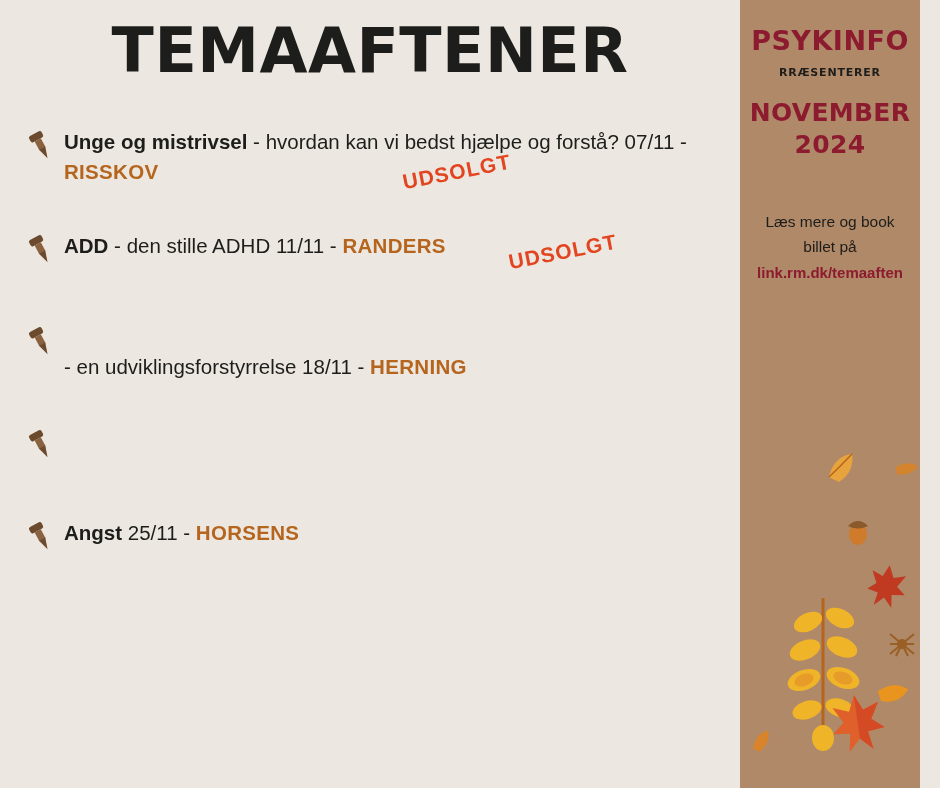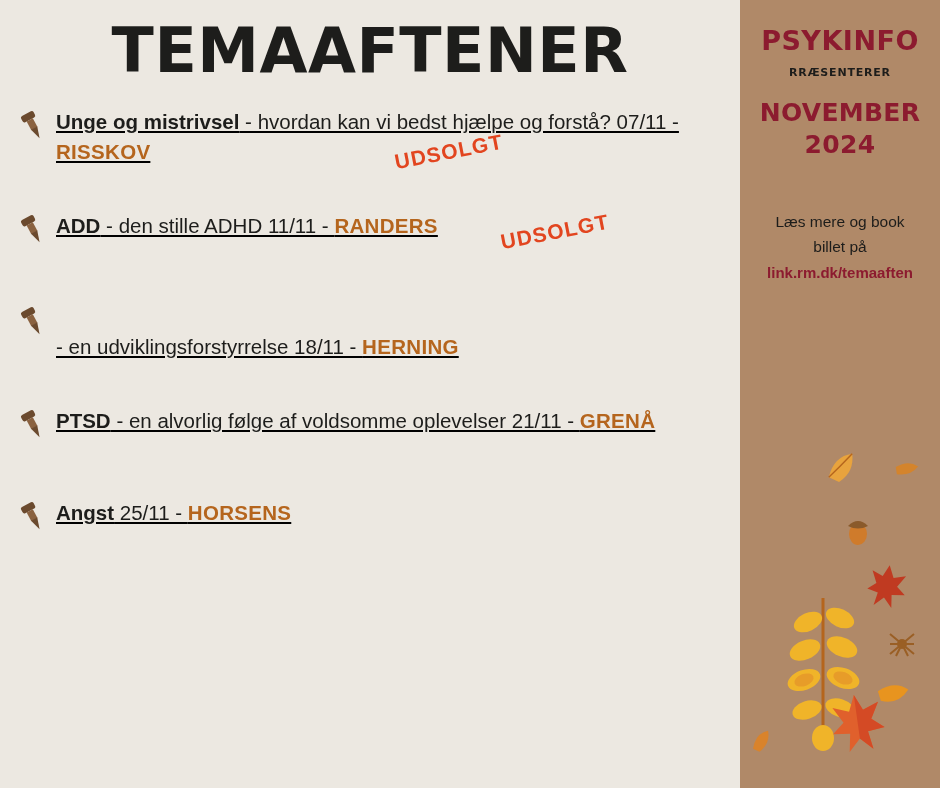--- a/index.html
+++ b/index.html
@@ -33,24 +33,23 @@
     font-weight: bold;
     font-size: 62px;
     letter-spacing: 0.5px;
     color: #1d1d1b;
     text-align: center;
     margin: 18px 0 0 0;
     padding: 0 40px;
     line-height: 1.05;
   }
   .events {
-    margin-top: 24px;
-    padding-left: 16px;
+    margin-top: 44px;
+    padding-left: 24px;
     padding-right: 20px;
-    text-decoration: underline;
   }
   .event {
     position: relative;
     display: flex;
     align-items: flex-start;
     margin-bottom: 44px;
     min-height: 48px;
   }
   .pin {
     width: 40px;
@@ -83,21 +82,21 @@
     letter-spacing: 1px;
     transform: rotate(-11deg);
     white-space: nowrap;
   }
   #soldout-0 { left: 338px; top: 30px; }
   #soldout-1 { left: 444px; top: 6px; }
 
   
   .right {
     position: relative;
-    width: 200px;
+    width: 180px;
     height: 788px;
     background: #b08968;
     text-align: center;
     box-sizing: border-box;
     overflow: hidden;
   }
   .brand {
     font-family: "DejaVu Sans", sans-serif;
     font-weight: bold;
     font-size: 27px;
@@ -209,23 +208,20 @@
 
       <div class="event">
         <div class="pin">
           <svg width="34" height="34" viewBox="0 0 34 34">
             <g transform="rotate(-28 17 17)">
               <rect x="10" y="3" width="14" height="7" rx="2" fill="#6b4a2e"></rect>
               <rect x="13.5" y="10" width="7" height="10" fill="#8a6240"></rect>
               <polygon points="17,31 13.5,19.5 20.5,19.5" fill="#6b4a2e"></polygon>
             </g>
           </svg>
-        </div>
-        <div class="event-text">
-          <span class="ev-title">PTSD</span><span> - en alvorlig følge af voldsomme oplevelser 21/11 - </span><span class="city">GRENÅ</span>
         </div>
       </div>
 
       <div class="event">
         <div class="pin">
           <svg width="34" height="34" viewBox="0 0 34 34">
             <g transform="rotate(-28 17 17)">
               <rect x="10" y="3" width="14" height="7" rx="2" fill="#6b4a2e"></rect>
               <rect x="13.5" y="10" width="7" height="10" fill="#8a6240"></rect>
               <polygon points="17,31 13.5,19.5 20.5,19.5" fill="#6b4a2e"></polygon>

